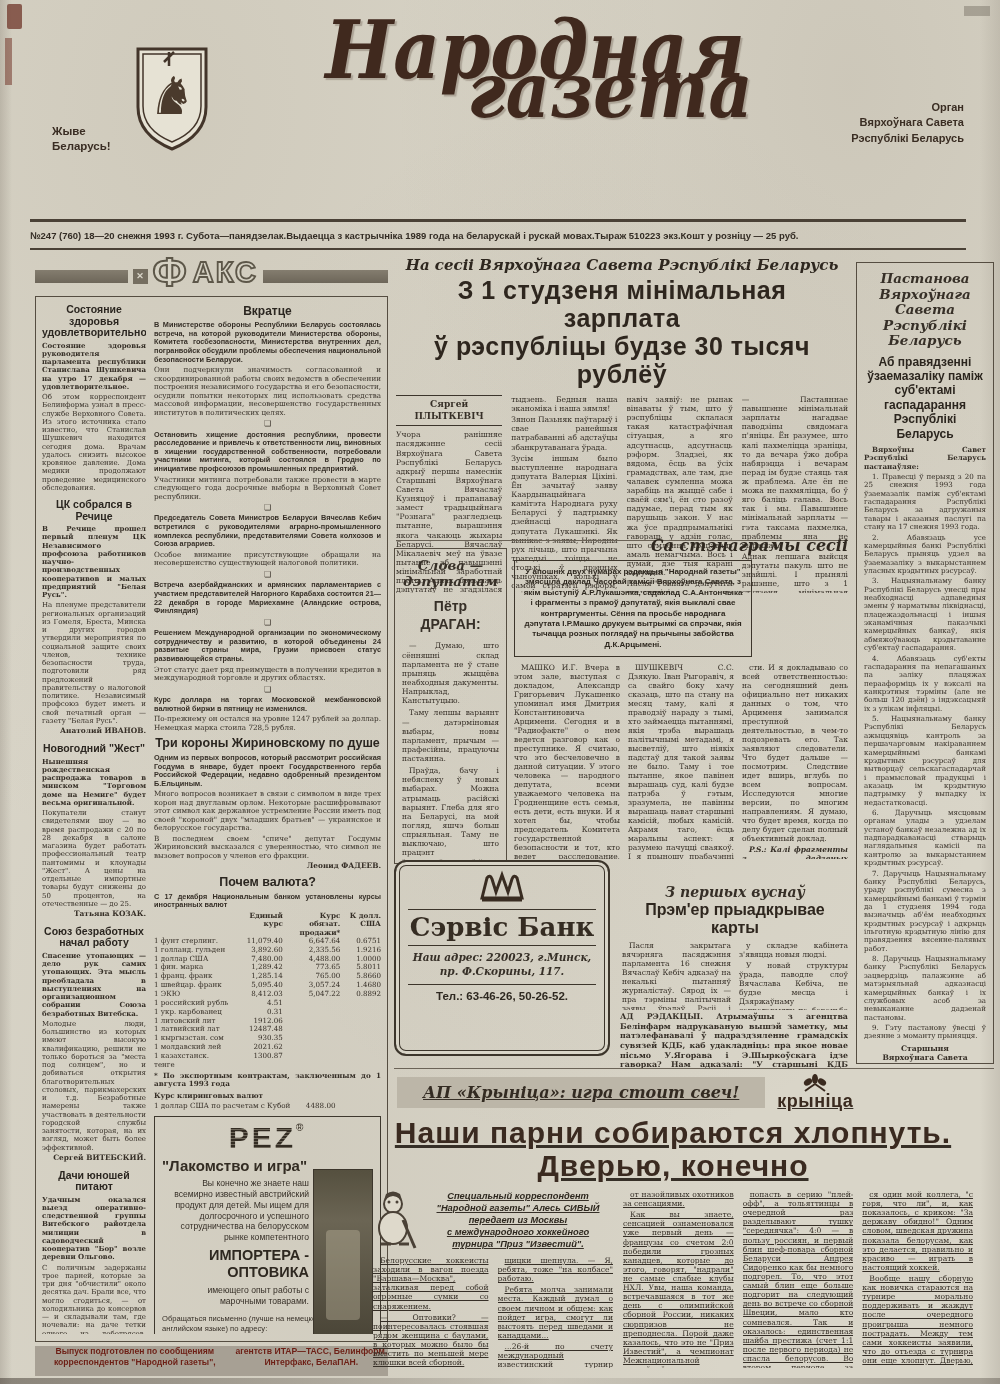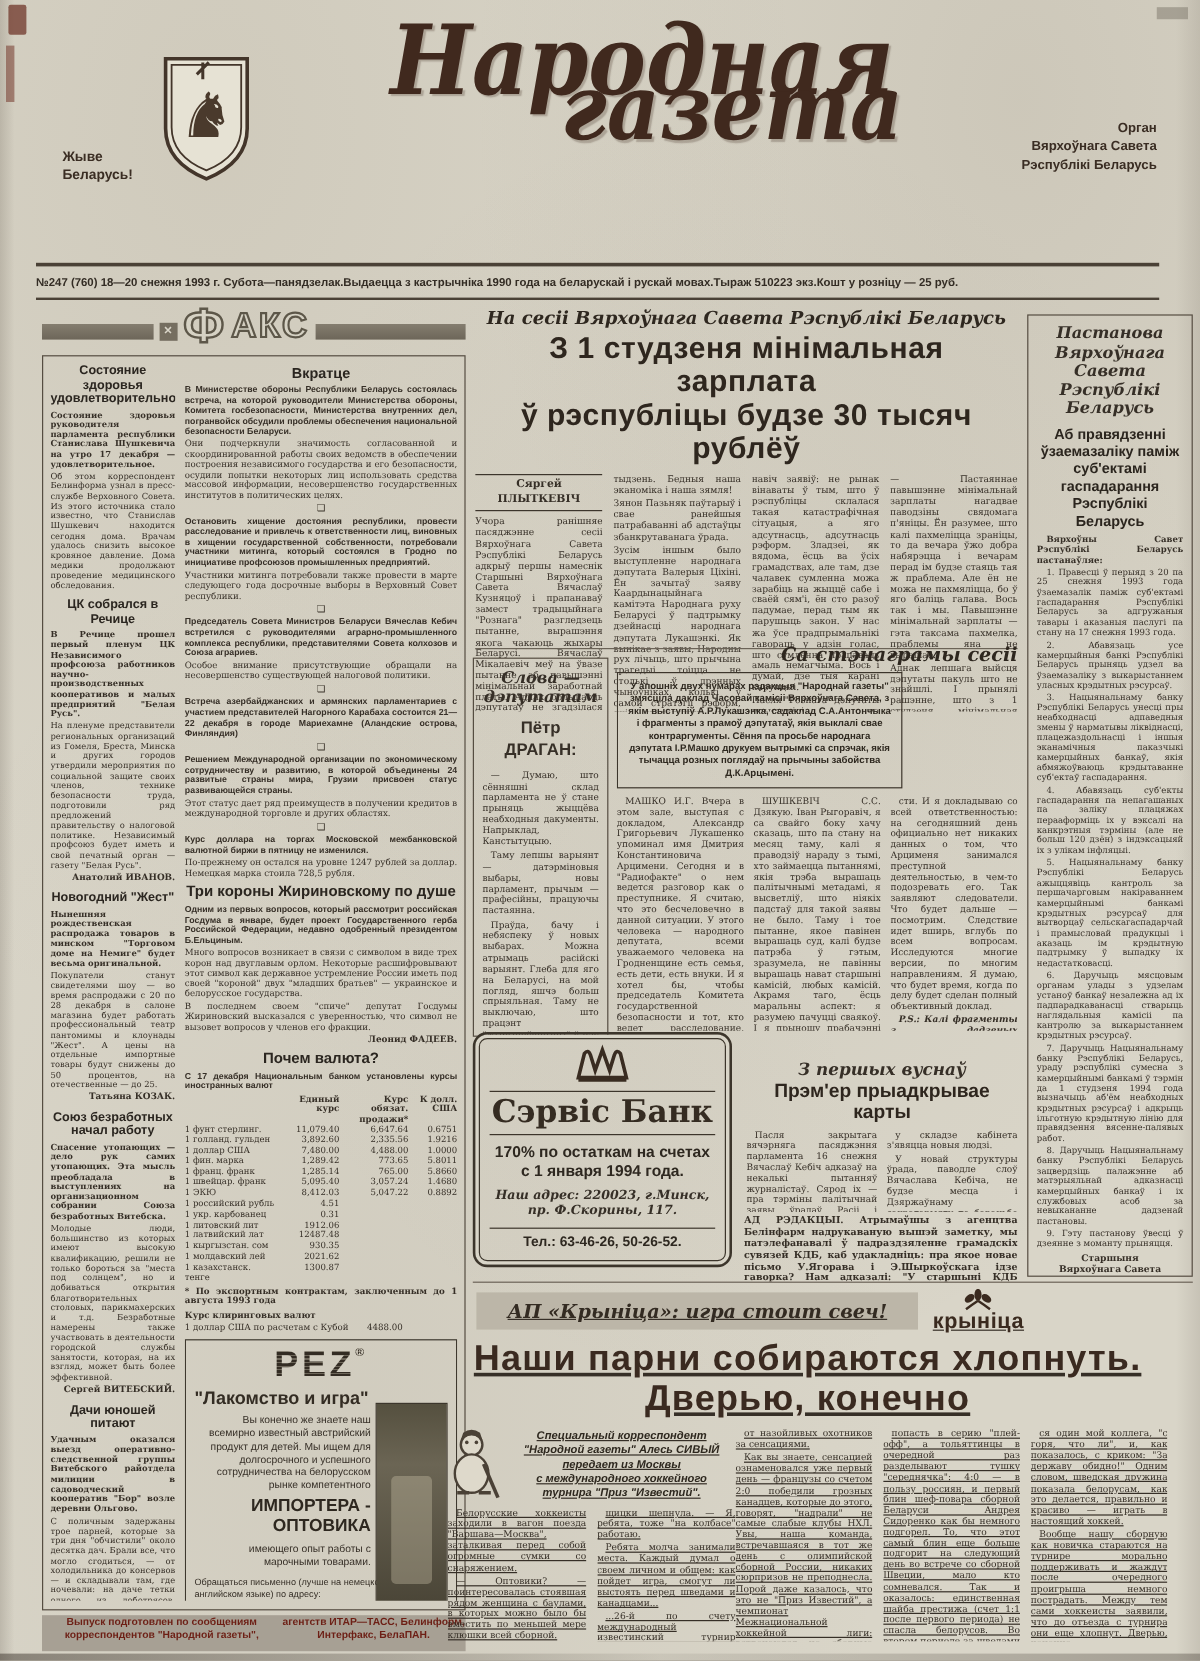--- a/index.html
+++ b/index.html
@@ -127,21 +127,21 @@
   .past-sig{text-align:center;font-weight:bold;font-size:7.6px;line-height:1.25;margin-top:3px;}
 
   
   .hockey-rule{left:394px;top:1068px;width:600px;border-top:1px solid #6b6357;}
   .hockey{left:373px;top:1074px;width:600px;height:304px;overflow:hidden;text-decoration:underline;}
   .h-kickrow{display:flex;align-items:center;gap:12px;margin-left:24px;}
   .h-kick{background:#bcb6a8;padding:6px 26px;font-style:italic;font-weight:bold;font-size:16px;color:#332b22;}
   .kryn{display:flex;flex-direction:column;align-items:center;line-height:1;}
   .kryn-text{font-family:"Liberation Sans",sans-serif;font-weight:900;font-size:18px;letter-spacing:.5px;color:#3a2a1f;}
   .h-head{text-align:center;font-family:"Liberation Sans",sans-serif;font-weight:900;font-size:30px;line-height:1.1;color:#3a2a20;letter-spacing:1px;margin-top:6px;}
-  .h-body{display:flex;margin-top:8px;height:178px;overflow:hidden;}
+  .h-body{display:flex;gap:10px;margin-top:8px;height:178px;overflow:hidden;}
   .h-left{width:40%;display:flex;flex-direction:column;}
   .h-introrow{display:flex;gap:6px;align-items:flex-start;}
   .h-intro{flex:1;text-align:center;font-family:"Liberation Sans",sans-serif;font-weight:bold;font-style:italic;font-size:9.3px;line-height:1.3;color:#2e281f;}
   .h-cols2{display:flex;gap:9px;flex:1;margin-top:4px;overflow:hidden;font-size:7.6px;line-height:1.2;text-align:justify;}
   .h-cols2 > div{flex:1;overflow:hidden;}
   .h-right{flex:1;display:flex;gap:9px;overflow:hidden;font-size:7.6px;line-height:1.2;text-align:justify;}
   .h-right > div{flex:1;overflow:hidden;}
   .hockey p{text-indent:7px;margin-bottom:2px;}
 </style>
 </head>
@@ -176,21 +176,21 @@
 
   <div class="abs organ">
       <div>Орган</div>
       <div>Вярхоўнага Савета</div>
       <div>Рэспублікі Беларусь</div>
     </div>
 
   <div class="abs rule-top"></div>
   <div class="abs dateline">
     <span>№247 (760) 18—20 снежня 1993 г. Субота—панядзелак.</span>
-    <span>Выдаецца з кастрычніка 1990 года на беларускай і рускай мовах.</span>
+    <span>Выдаецца з кастрычніка 1989 года на беларускай і рускай мовах.</span>
     <span>Тыраж 510223 экз.</span>
     <span>Кошт у розніцу — 25 руб.</span>
   </div>
 
   <div class="abs faks-head">
     <div class="fbar"></div>
     <div class="fdiamond">✕</div>
     <div class="fbig">Ф</div>
     <div class="frest">АКС</div>
     <div class="fbar right"></div>
@@ -438,24 +438,20 @@
       </div>
     </div>
   </div>
 
   <div class="abs servis">
     <svg width="52" height="32" viewBox="0 0 52 32">
       <path d="M6 28 L11 8 Q14 4 16 9 L20 22 L26 5 L32 22 L36 9 Q38 4 41 8 L46 28 Z" fill="none" stroke="#392c21" stroke-width="3"></path>
       <line x1="6" y1="30" x2="46" y2="30" stroke="#392c21" stroke-width="3"></line>
     </svg>
     <div class="sv-name">Сэрвіс Банк</div>
-    <div class="sv-offer">
-      <div>170% по остаткам на счетах</div>
-      <div>с 1 января 1994 года.</div>
-    </div>
     <div class="sv-addr">
       <div>Наш адрес: 220023, г.Минск,</div>
       <div>пр. Ф.Скорины, 117.</div>
     </div>
     <div class="sv-phone">Тел.: 63-46-26, 50-26-52.</div>
   </div>
 
   <div class="abs premier">
     <div class="pr-kick">З першых вуснаў</div>
     <div class="pr-head">Прэм'ер прыадкрывае карты</div>

